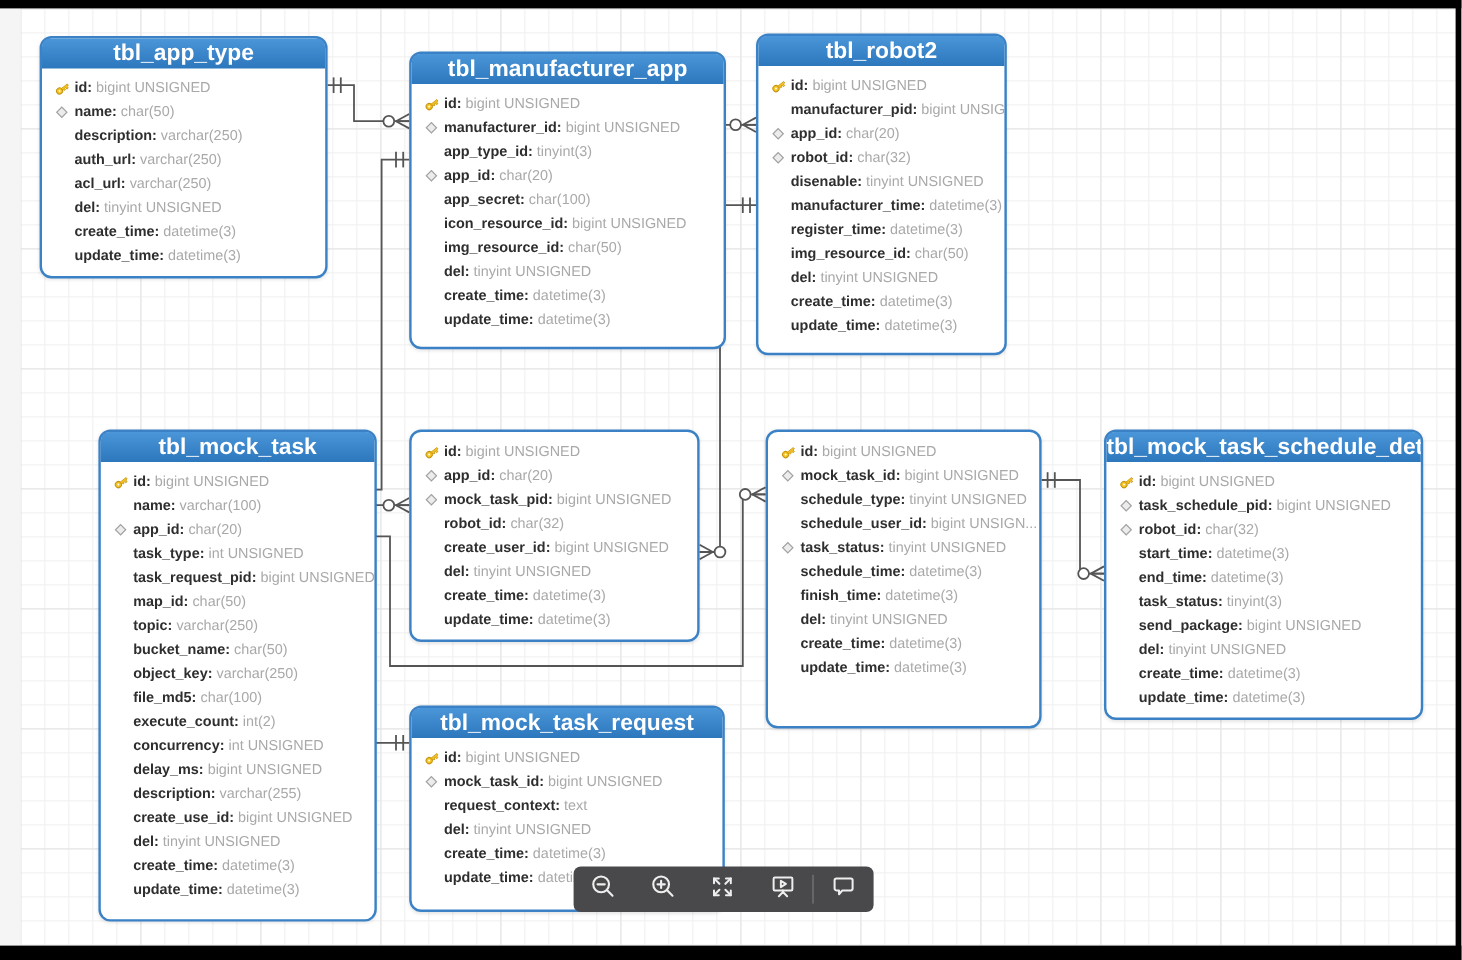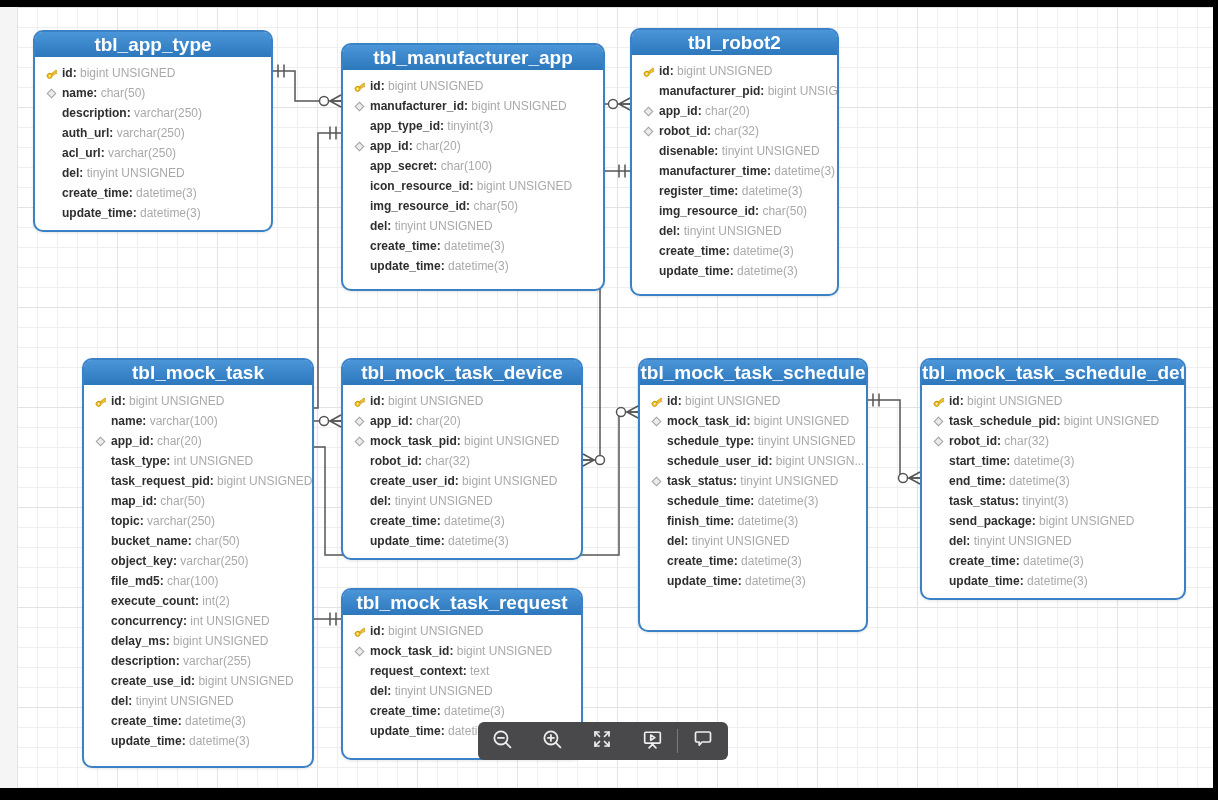--- a/index.html
+++ b/index.html
@@ -248,40 +248,38 @@
         <div class="field-row"><span class="field-icon"></span><span class="field-name">concurrency:</span><span class="field-type"> int UNSIGNED</span></div>
         <div class="field-row"><span class="field-icon"></span><span class="field-name">delay_ms:</span><span class="field-type"> bigint UNSIGNED</span></div>
         <div class="field-row"><span class="field-icon"></span><span class="field-name">description:</span><span class="field-type"> varchar(255)</span></div>
         <div class="field-row"><span class="field-icon"></span><span class="field-name">create_use_id:</span><span class="field-type"> bigint UNSIGNED</span></div>
         <div class="field-row"><span class="field-icon"></span><span class="field-name">del:</span><span class="field-type"> tinyint UNSIGNED</span></div>
         <div class="field-row"><span class="field-icon"></span><span class="field-name">create_time:</span><span class="field-type"> datetime(3)</span></div>
         <div class="field-row"><span class="field-icon"></span><span class="field-name">update_time:</span><span class="field-type"> datetime(3)</span></div>
       </div>
     </div>
     <div class="table" style="left: 341px; top: 358px; width: 242px;">
-      <div class="table-header">tbl_mock_task_device</div>
       <div class="table-body">
         <div class="field-row"><span class="field-icon"><svg width="14" height="14" viewBox="0 0 16 16">
               <g transform="rotate(-38 8 8)">
                 <circle cx="4.6" cy="8" r="2.9" fill="#f7c522" stroke="#c49310" stroke-width="1"></circle>
                 <circle cx="4.6" cy="8" r="0.9" fill="#fff"></circle>
                 <path d="M7.3 7.2 h7.2 v1.7 h-1.6 v2 h-1.7 v-2 h-1.3 v1.4 h-1.5 v-1.4 h-1.1 z" fill="#f7c522" stroke="#c49310" stroke-width="0.7"></path>
               </g>
             </svg></span><span class="field-name">id:</span><span class="field-type"> bigint UNSIGNED</span></div>
         <div class="field-row"><span class="field-icon"><span class="diamond"></span></span><span class="field-name">app_id:</span><span class="field-type"> char(20)</span></div>
         <div class="field-row"><span class="field-icon"><span class="diamond"></span></span><span class="field-name">mock_task_pid:</span><span class="field-type"> bigint UNSIGNED</span></div>
         <div class="field-row"><span class="field-icon"></span><span class="field-name">robot_id:</span><span class="field-type"> char(32)</span></div>
         <div class="field-row"><span class="field-icon"></span><span class="field-name">create_user_id:</span><span class="field-type"> bigint UNSIGNED</span></div>
         <div class="field-row"><span class="field-icon"></span><span class="field-name">del:</span><span class="field-type"> tinyint UNSIGNED</span></div>
         <div class="field-row"><span class="field-icon"></span><span class="field-name">create_time:</span><span class="field-type"> datetime(3)</span></div>
         <div class="field-row"><span class="field-icon"></span><span class="field-name">update_time:</span><span class="field-type"> datetime(3)</span></div>
       </div>
     </div>
     <div class="table" style="left: 638px; top: 358px; width: 230px;">
-      <div class="table-header">tbl_mock_task_schedule</div>
       <div class="table-body" style="padding-bottom: 39px;">
         <div class="field-row"><span class="field-icon"><svg width="14" height="14" viewBox="0 0 16 16">
               <g transform="rotate(-38 8 8)">
                 <circle cx="4.6" cy="8" r="2.9" fill="#f7c522" stroke="#c49310" stroke-width="1"></circle>
                 <circle cx="4.6" cy="8" r="0.9" fill="#fff"></circle>
                 <path d="M7.3 7.2 h7.2 v1.7 h-1.6 v2 h-1.7 v-2 h-1.3 v1.4 h-1.5 v-1.4 h-1.1 z" fill="#f7c522" stroke="#c49310" stroke-width="0.7"></path>
               </g>
             </svg></span><span class="field-name">id:</span><span class="field-type"> bigint UNSIGNED</span></div>
         <div class="field-row"><span class="field-icon"><span class="diamond"></span></span><span class="field-name">mock_task_id:</span><span class="field-type"> bigint UNSIGNED</span></div>
         <div class="field-row"><span class="field-icon"></span><span class="field-name">schedule_type:</span><span class="field-type"> tinyint UNSIGNED</span></div>
@@ -308,21 +306,21 @@
         <div class="field-row"><span class="field-icon"><span class="diamond"></span></span><span class="field-name">robot_id:</span><span class="field-type"> char(32)</span></div>
         <div class="field-row"><span class="field-icon"></span><span class="field-name">start_time:</span><span class="field-type"> datetime(3)</span></div>
         <div class="field-row"><span class="field-icon"></span><span class="field-name">end_time:</span><span class="field-type"> datetime(3)</span></div>
         <div class="field-row"><span class="field-icon"></span><span class="field-name">task_status:</span><span class="field-type"> tinyint(3)</span></div>
         <div class="field-row"><span class="field-icon"></span><span class="field-name">send_package:</span><span class="field-type"> bigint UNSIGNED</span></div>
         <div class="field-row"><span class="field-icon"></span><span class="field-name">del:</span><span class="field-type"> tinyint UNSIGNED</span></div>
         <div class="field-row"><span class="field-icon"></span><span class="field-name">create_time:</span><span class="field-type"> datetime(3)</span></div>
         <div class="field-row"><span class="field-icon"></span><span class="field-name">update_time:</span><span class="field-type"> datetime(3)</span></div>
       </div>
     </div>
-    <div class="table" style="left: 341px; top: 588px; width: 242px;">
+    <div class="table" style="left: 341px; top: 588px; width: 263px;">
       <div class="table-header">tbl_mock_task_request</div>
       <div class="table-body" style="padding-bottom: 17px;">
         <div class="field-row"><span class="field-icon"><svg width="14" height="14" viewBox="0 0 16 16">
               <g transform="rotate(-38 8 8)">
                 <circle cx="4.6" cy="8" r="2.9" fill="#f7c522" stroke="#c49310" stroke-width="1"></circle>
                 <circle cx="4.6" cy="8" r="0.9" fill="#fff"></circle>
                 <path d="M7.3 7.2 h7.2 v1.7 h-1.6 v2 h-1.7 v-2 h-1.3 v1.4 h-1.5 v-1.4 h-1.1 z" fill="#f7c522" stroke="#c49310" stroke-width="0.7"></path>
               </g>
             </svg></span><span class="field-name">id:</span><span class="field-type"> bigint UNSIGNED</span></div>
         <div class="field-row"><span class="field-icon"><span class="diamond"></span></span><span class="field-name">mock_task_id:</span><span class="field-type"> bigint UNSIGNED</span></div>

